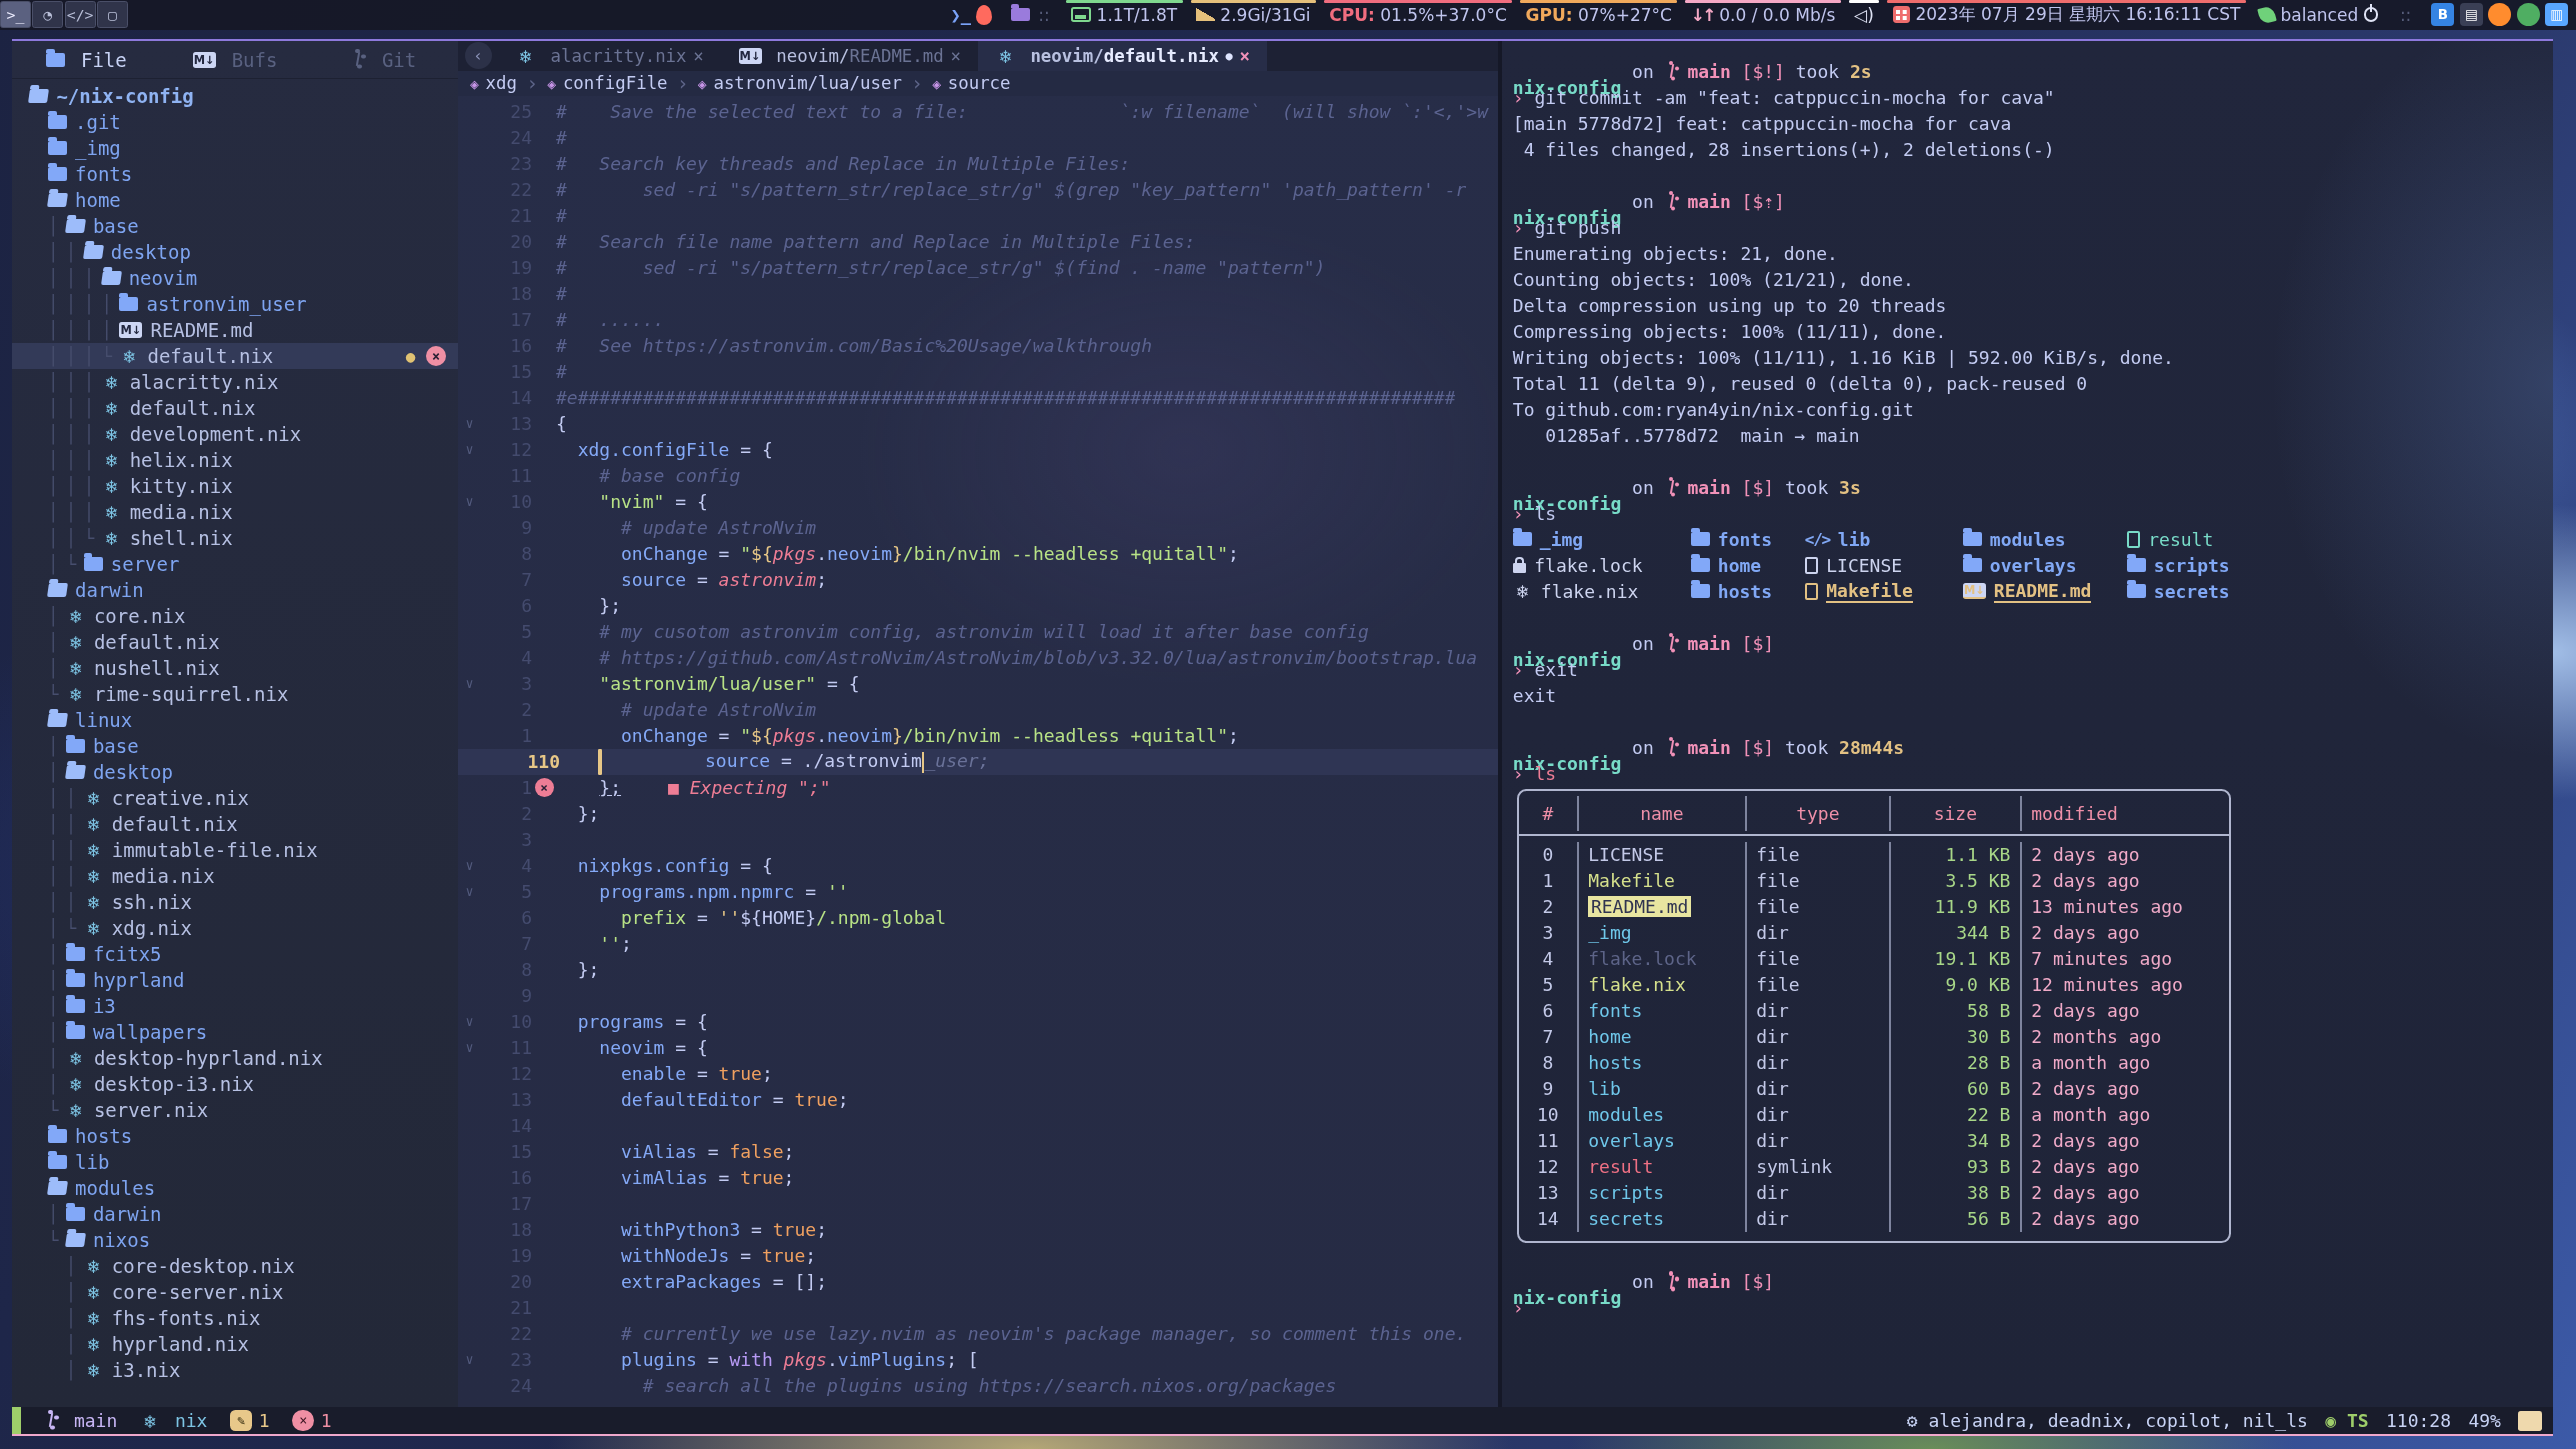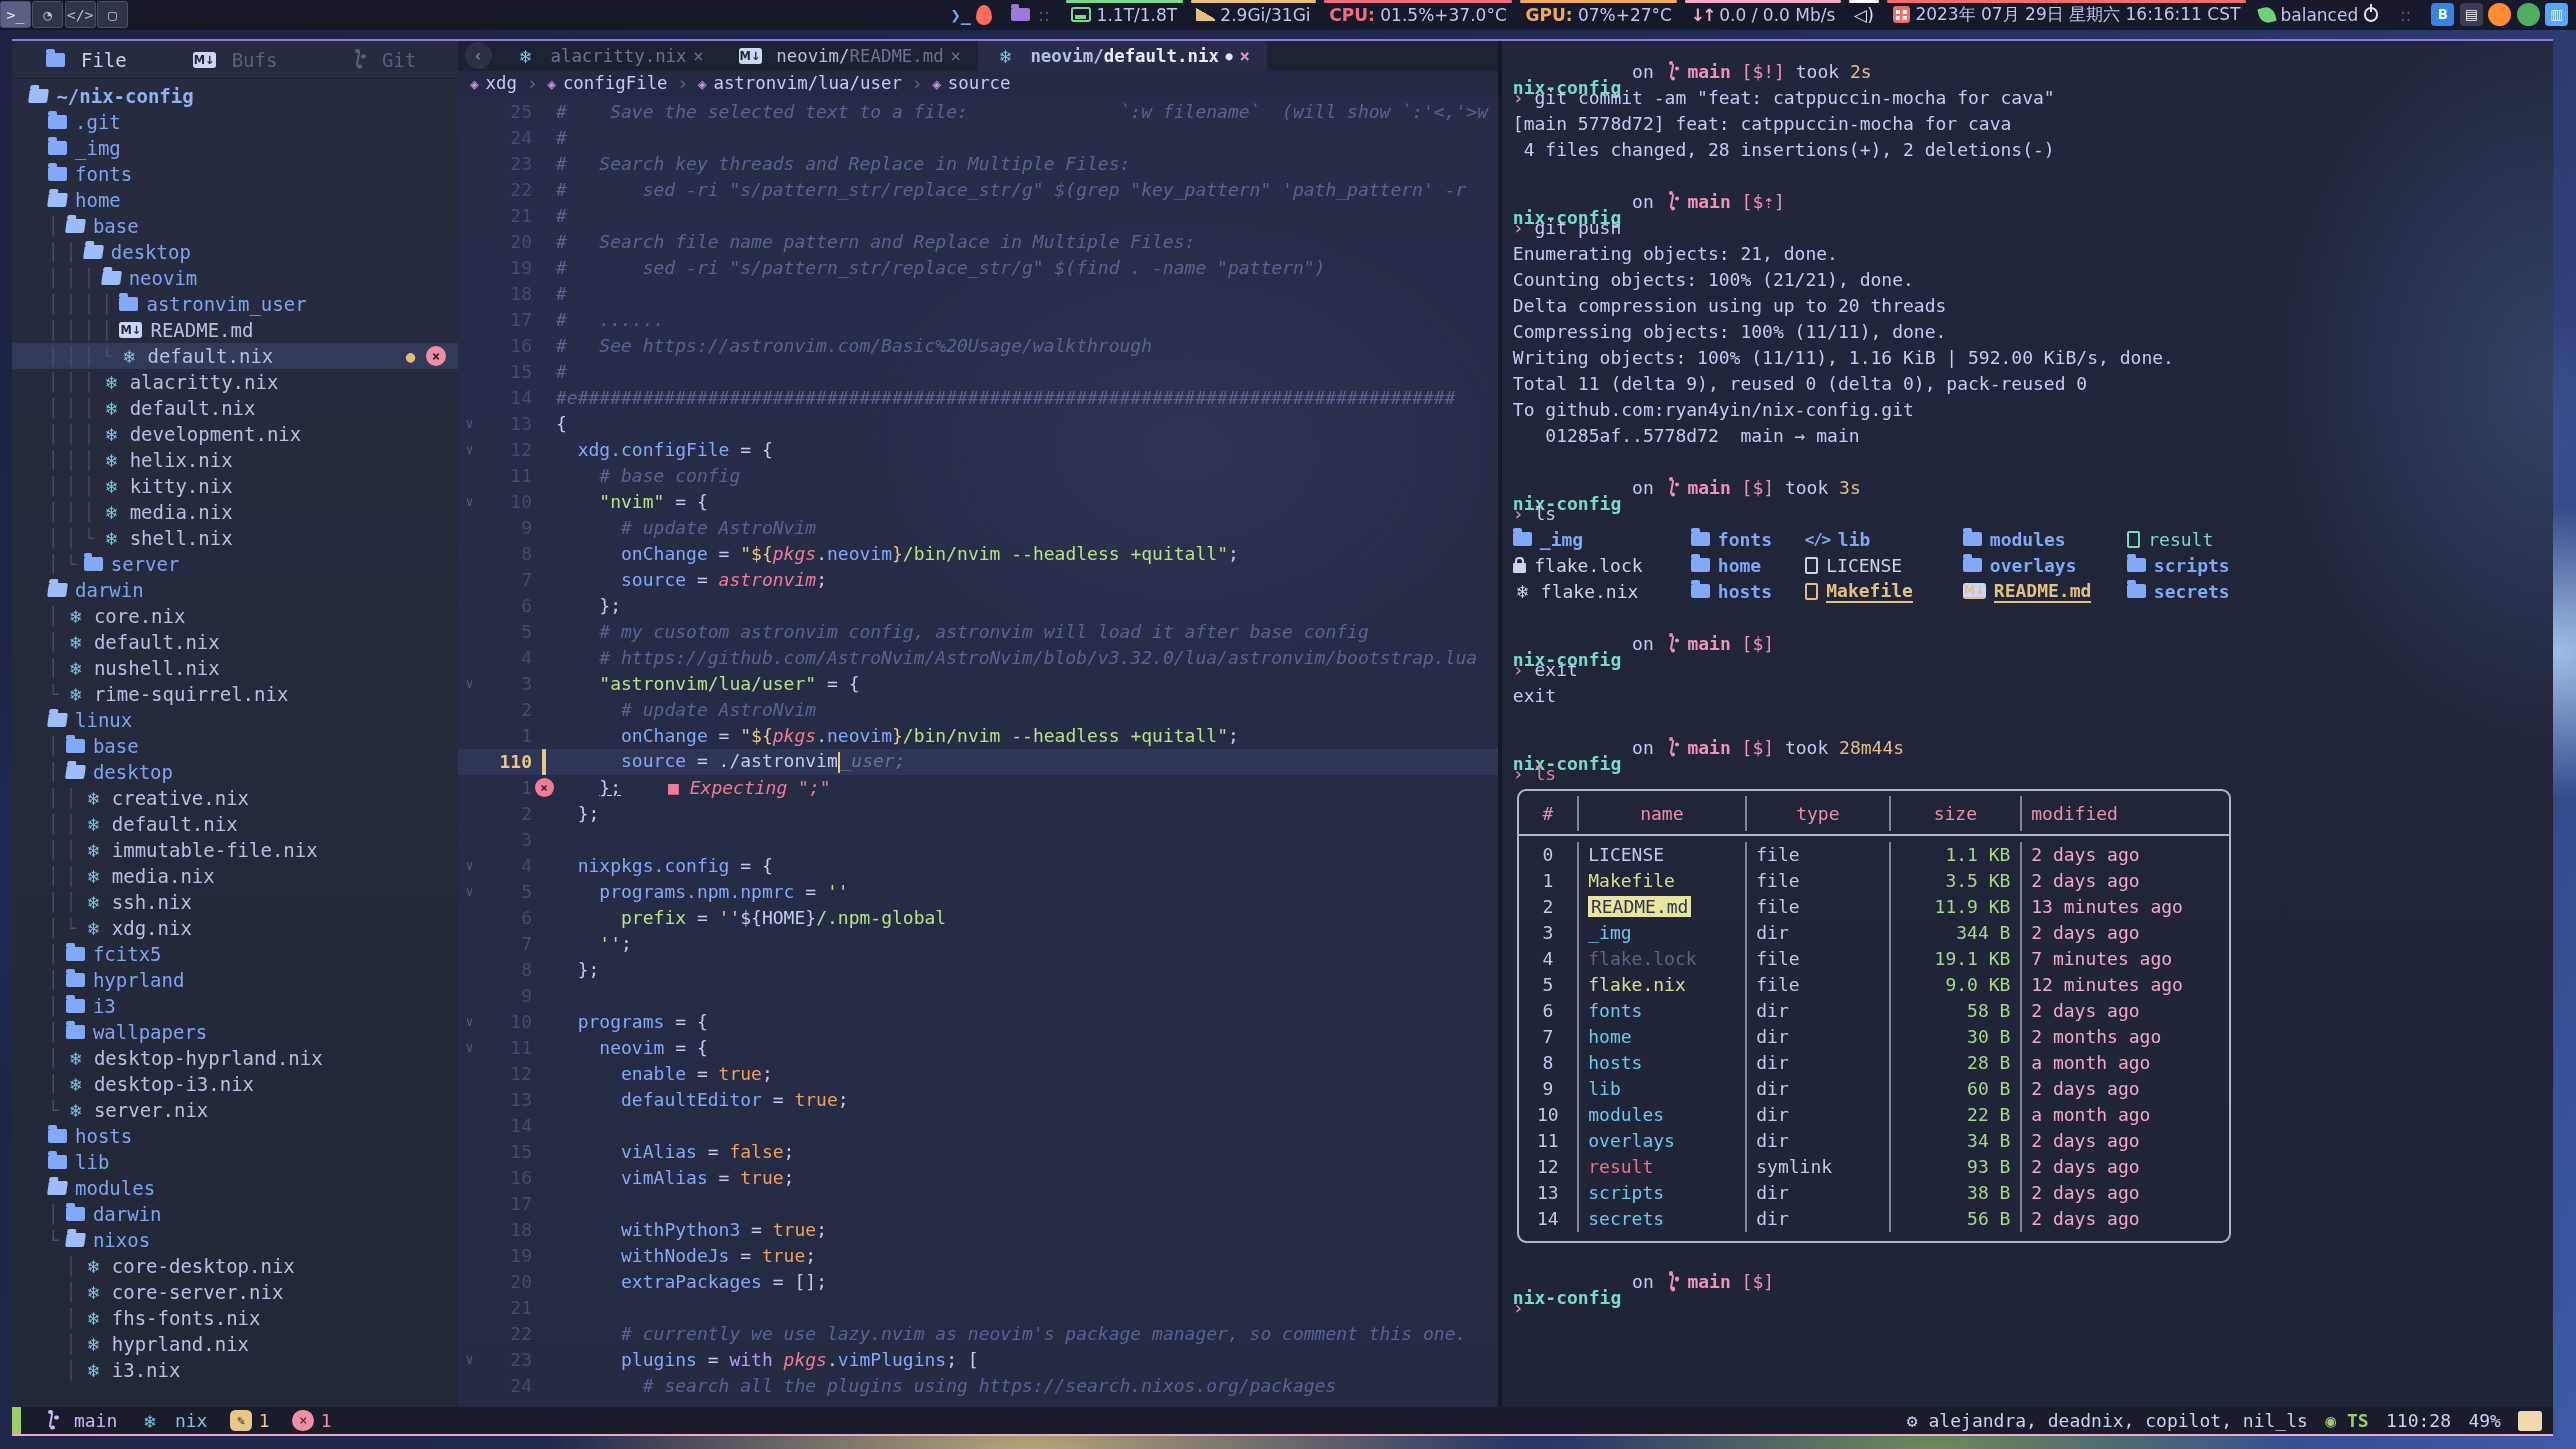--- a/index.html
+++ b/index.html
@@ -86,41 +86,41 @@
   .etab .moddot{color:#dfe5ff;font-size:12px;}
   .crumbs{height:25.5px;display:flex;align-items:center;gap:9.4px;font-size:17.4px;color:#c3cbf2;padding-left:12px;background:#242a43;flex:none;}
   .crumb{display:flex;align-items:center;gap:6.7px;}
   .crumbico{color:#c795e8;font-size:14.8px;}
   .crumbsep{color:#5d6488;font-size:19px;}
   .codearea{flex:1;padding-top:2.7px;overflow:hidden;font-size:18px;}
   .cl{height:26px;display:flex;align-items:center;white-space:pre;position:relative;}
   .cl .fold{width:23px;text-align:center;color:#525a7d;font-size:13.4px;flex:none;}
   .cl .num{width:51px;text-align:right;color:#444b6e;flex:none;}
   .cl .sign{width:24px;flex:none;display:flex;align-items:center;justify-content:center;}
-  .cl.cur{background:#2f3554;}
+  .cl.cur{background:#2f3554;gap:28px;}
   .cl.cur .num{color:#e7c787;font-weight:bold;}
   .curbar{width:3.4px;height:26px;background:#e7c787;border-radius:1.3px;}
   .errico{width:19px;height:19px;border-radius:50%;background:#ee7d95;color:#2a2135;font-weight:bold;font-size:12.7px;display:flex;align-items:center;justify-content:center;}
   .code{overflow:hidden;}
   .sg-com{color:#5b6390;font-style:italic;}
   .sg-w{color:#c3cbf2;} .sg-p{color:#84a9f7;} .sg-s{color:#b8e286;}
   .sg-o{color:#f0a060;} .sg-r{color:#ee7d95;font-style:italic;}
   .sg-cr{color:#e7c787;} .sg-di{color:#6a7299;font-style:italic;}
   .sg-kw{color:#b79af5;} .sg-u{color:#c3cbf2;text-decoration:underline;}
   .errmsg{color:#ee7d95;font-style:italic;margin-left:47px;}
   .errmsg::before{content:"■ ";font-style:normal;}
   .cursor{display:inline-block;width:2.7px;height:21.5px;background:#e7c787;vertical-align:middle;}
   .vsplit{width:4px;background:#151827;flex:none;}
   
   .term{flex:1;min-width:0;background:
      radial-gradient(402px 537px at 100% 25%, rgba(110,150,230,.25), transparent 70%),
      linear-gradient(180deg,#21263c,#1f2438);color:#c6cdf0;font-size:18px;overflow:hidden;padding:17.4px 0 0 10.7px;}
   .tline{height:26px;display:flex;align-items:center;white-space:pre;}
   .sg-tl{color:#78dbc8;font-weight:bold;margin-top:32px;} .sg-pk{color:#f191b8;} .sg-pkb{color:#f191b8;font-weight:bold;}
-  .sg-yb{color:#e3c183;font-weight:normal;} .sg-red{color:#ee7d95;}
+  .sg-yb{color:#e3c183;font-weight:bold;} .sg-red{color:#ee7d95;}
   .lsgrid{display:flex;height:26px;align-items:center;}
   .lscell{display:flex;align-items:center;white-space:pre;}
   .ls-dir{color:#81a8f5;font-weight:bold;} .ls-teal{color:#78dbc8;} .ls-white{color:#cdd4ef;}
   .ls-yel{color:#e3c183;font-weight:bold;border-bottom:2px solid #e3c183;}
   .lstable{border:2px solid #b0b6cf;border-radius:9.4px;width:714px;margin:2.7px 0 0 4px;padding:5.4px 0 9.4px 0;}
   .ltr{display:flex;height:26px;align-items:center;}
   .ltr.lhead{height:35px;color:#ee8fa8;}
   .lsep{height:2px;background:#b0b6cf;margin:2.7px 0 5.4px 0;}
   .lc{padding:0 9.4px;white-space:pre;overflow:hidden;}
   .lc0{width:60px;text-align:center;flex:none;border-right:2px solid #7e849e;height:100%;display:flex;align-items:center;justify-content:center;}

